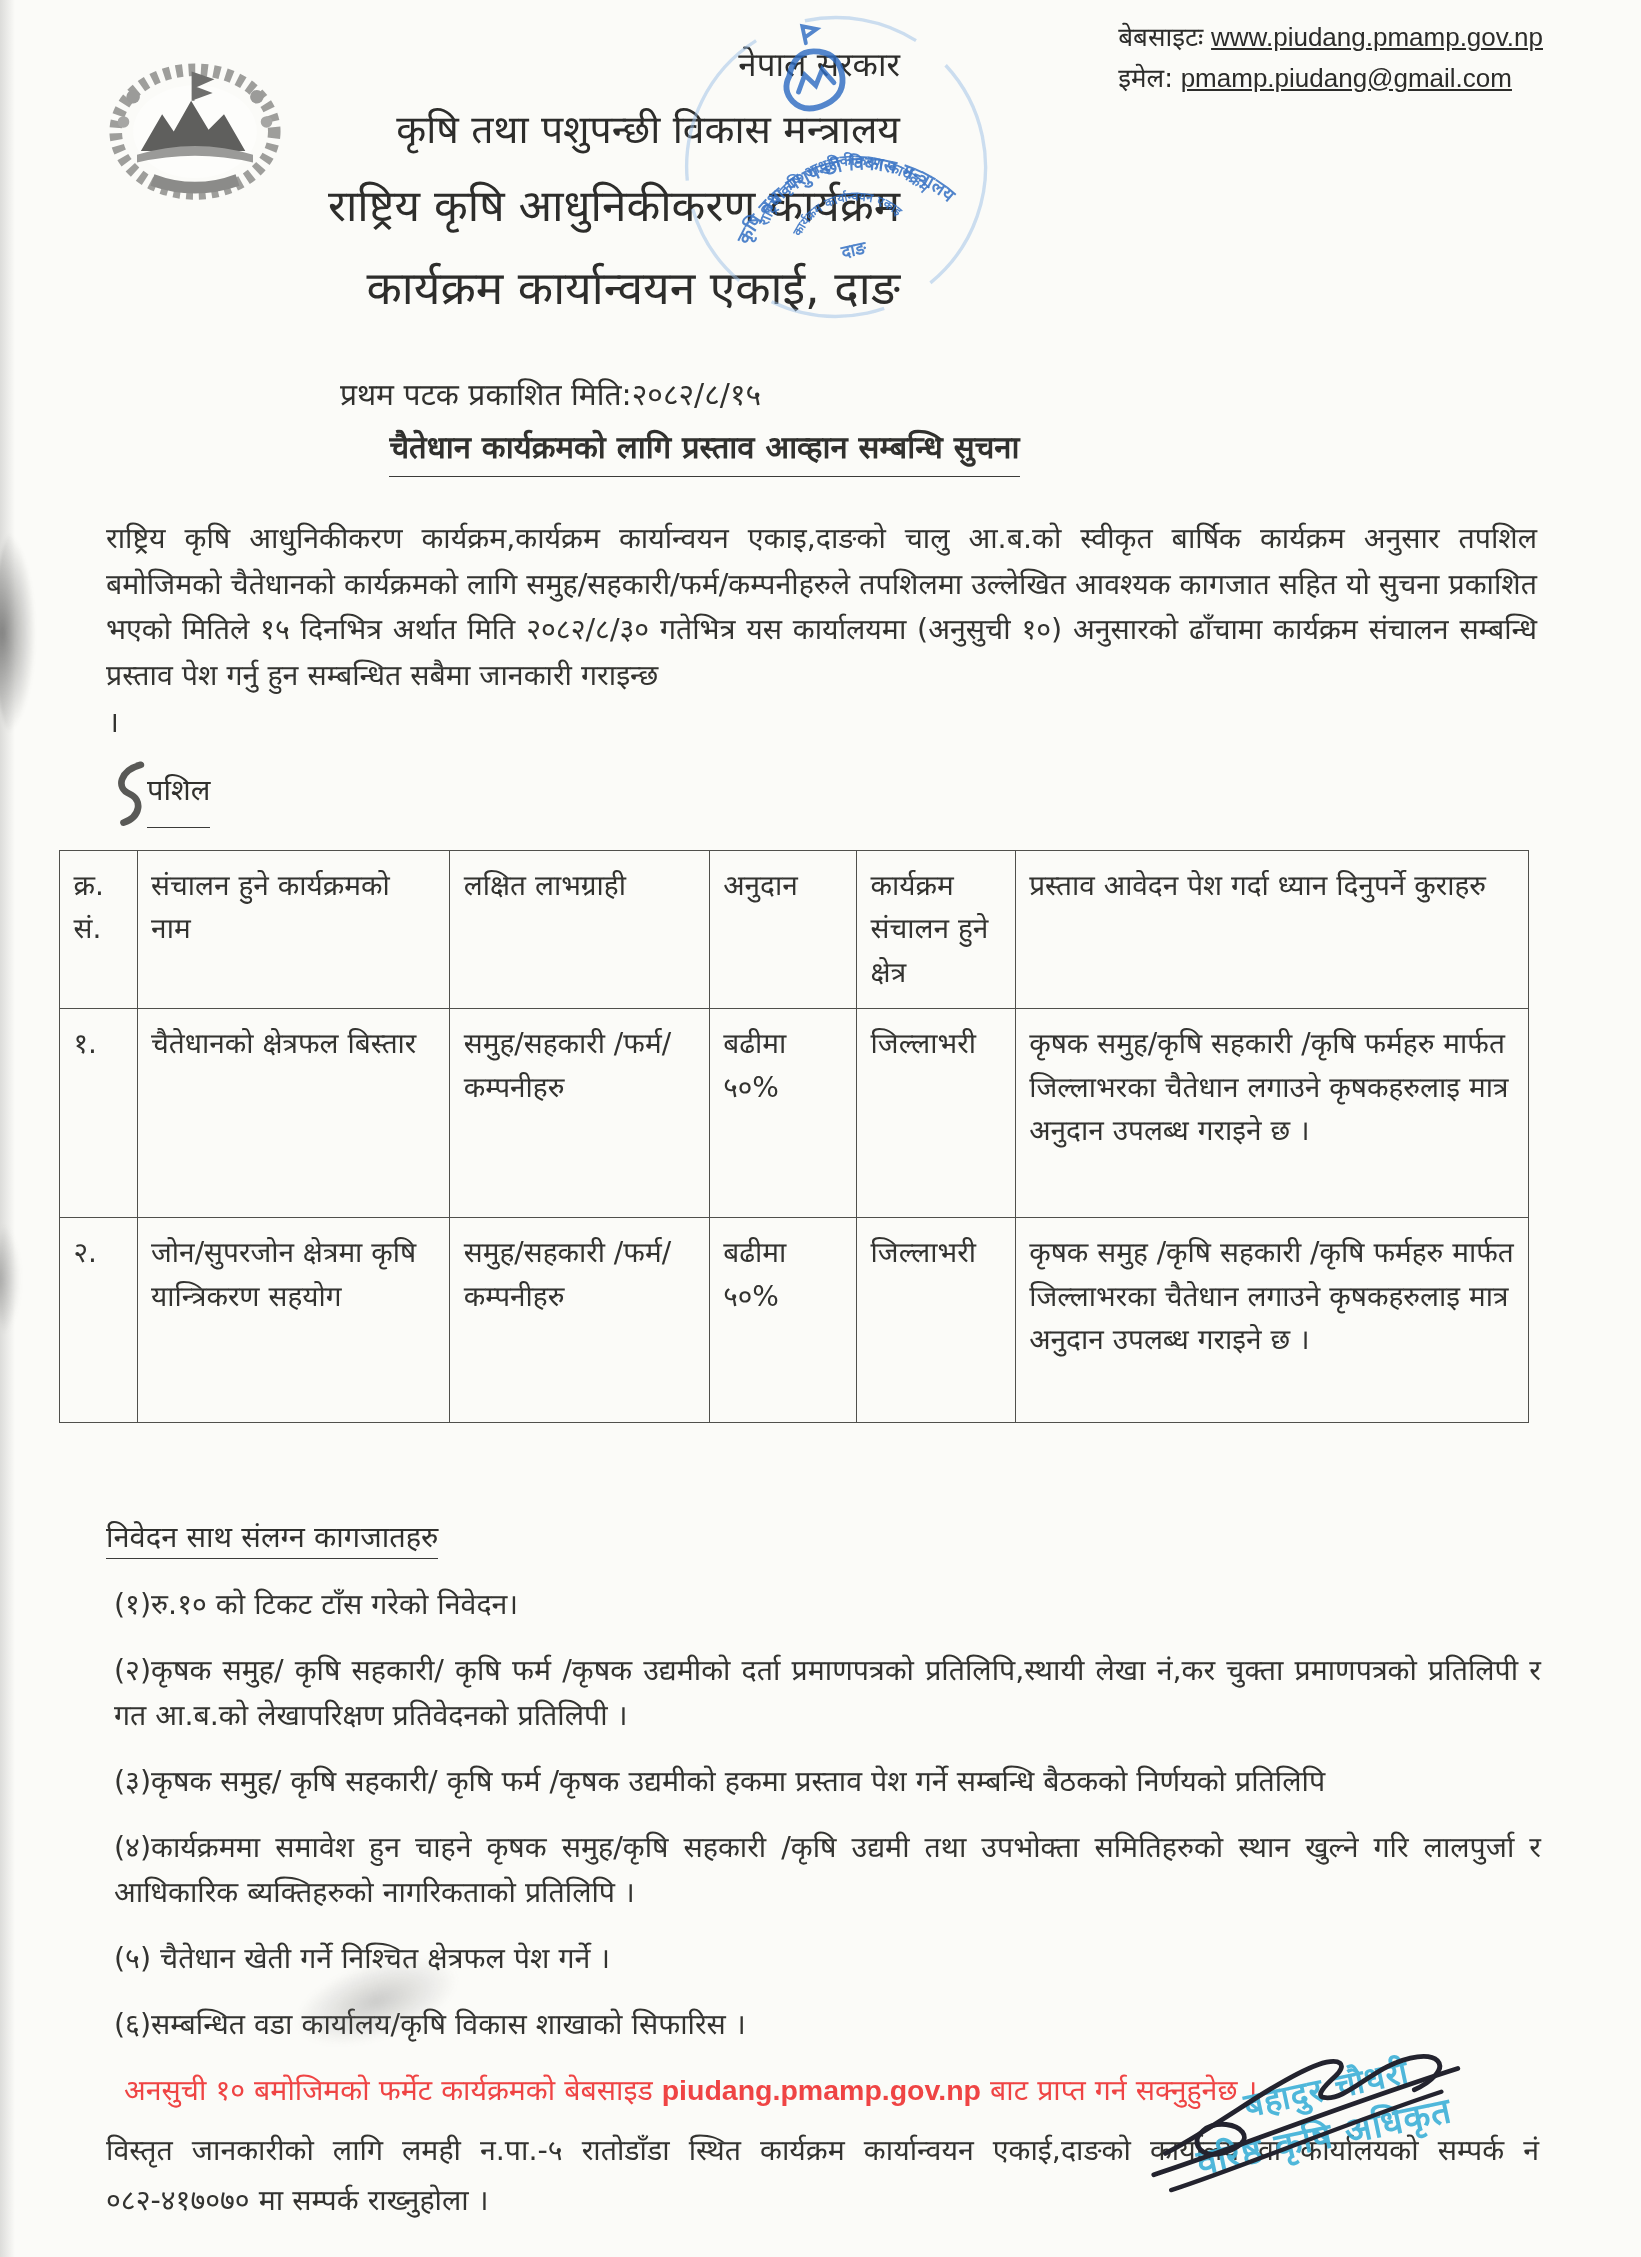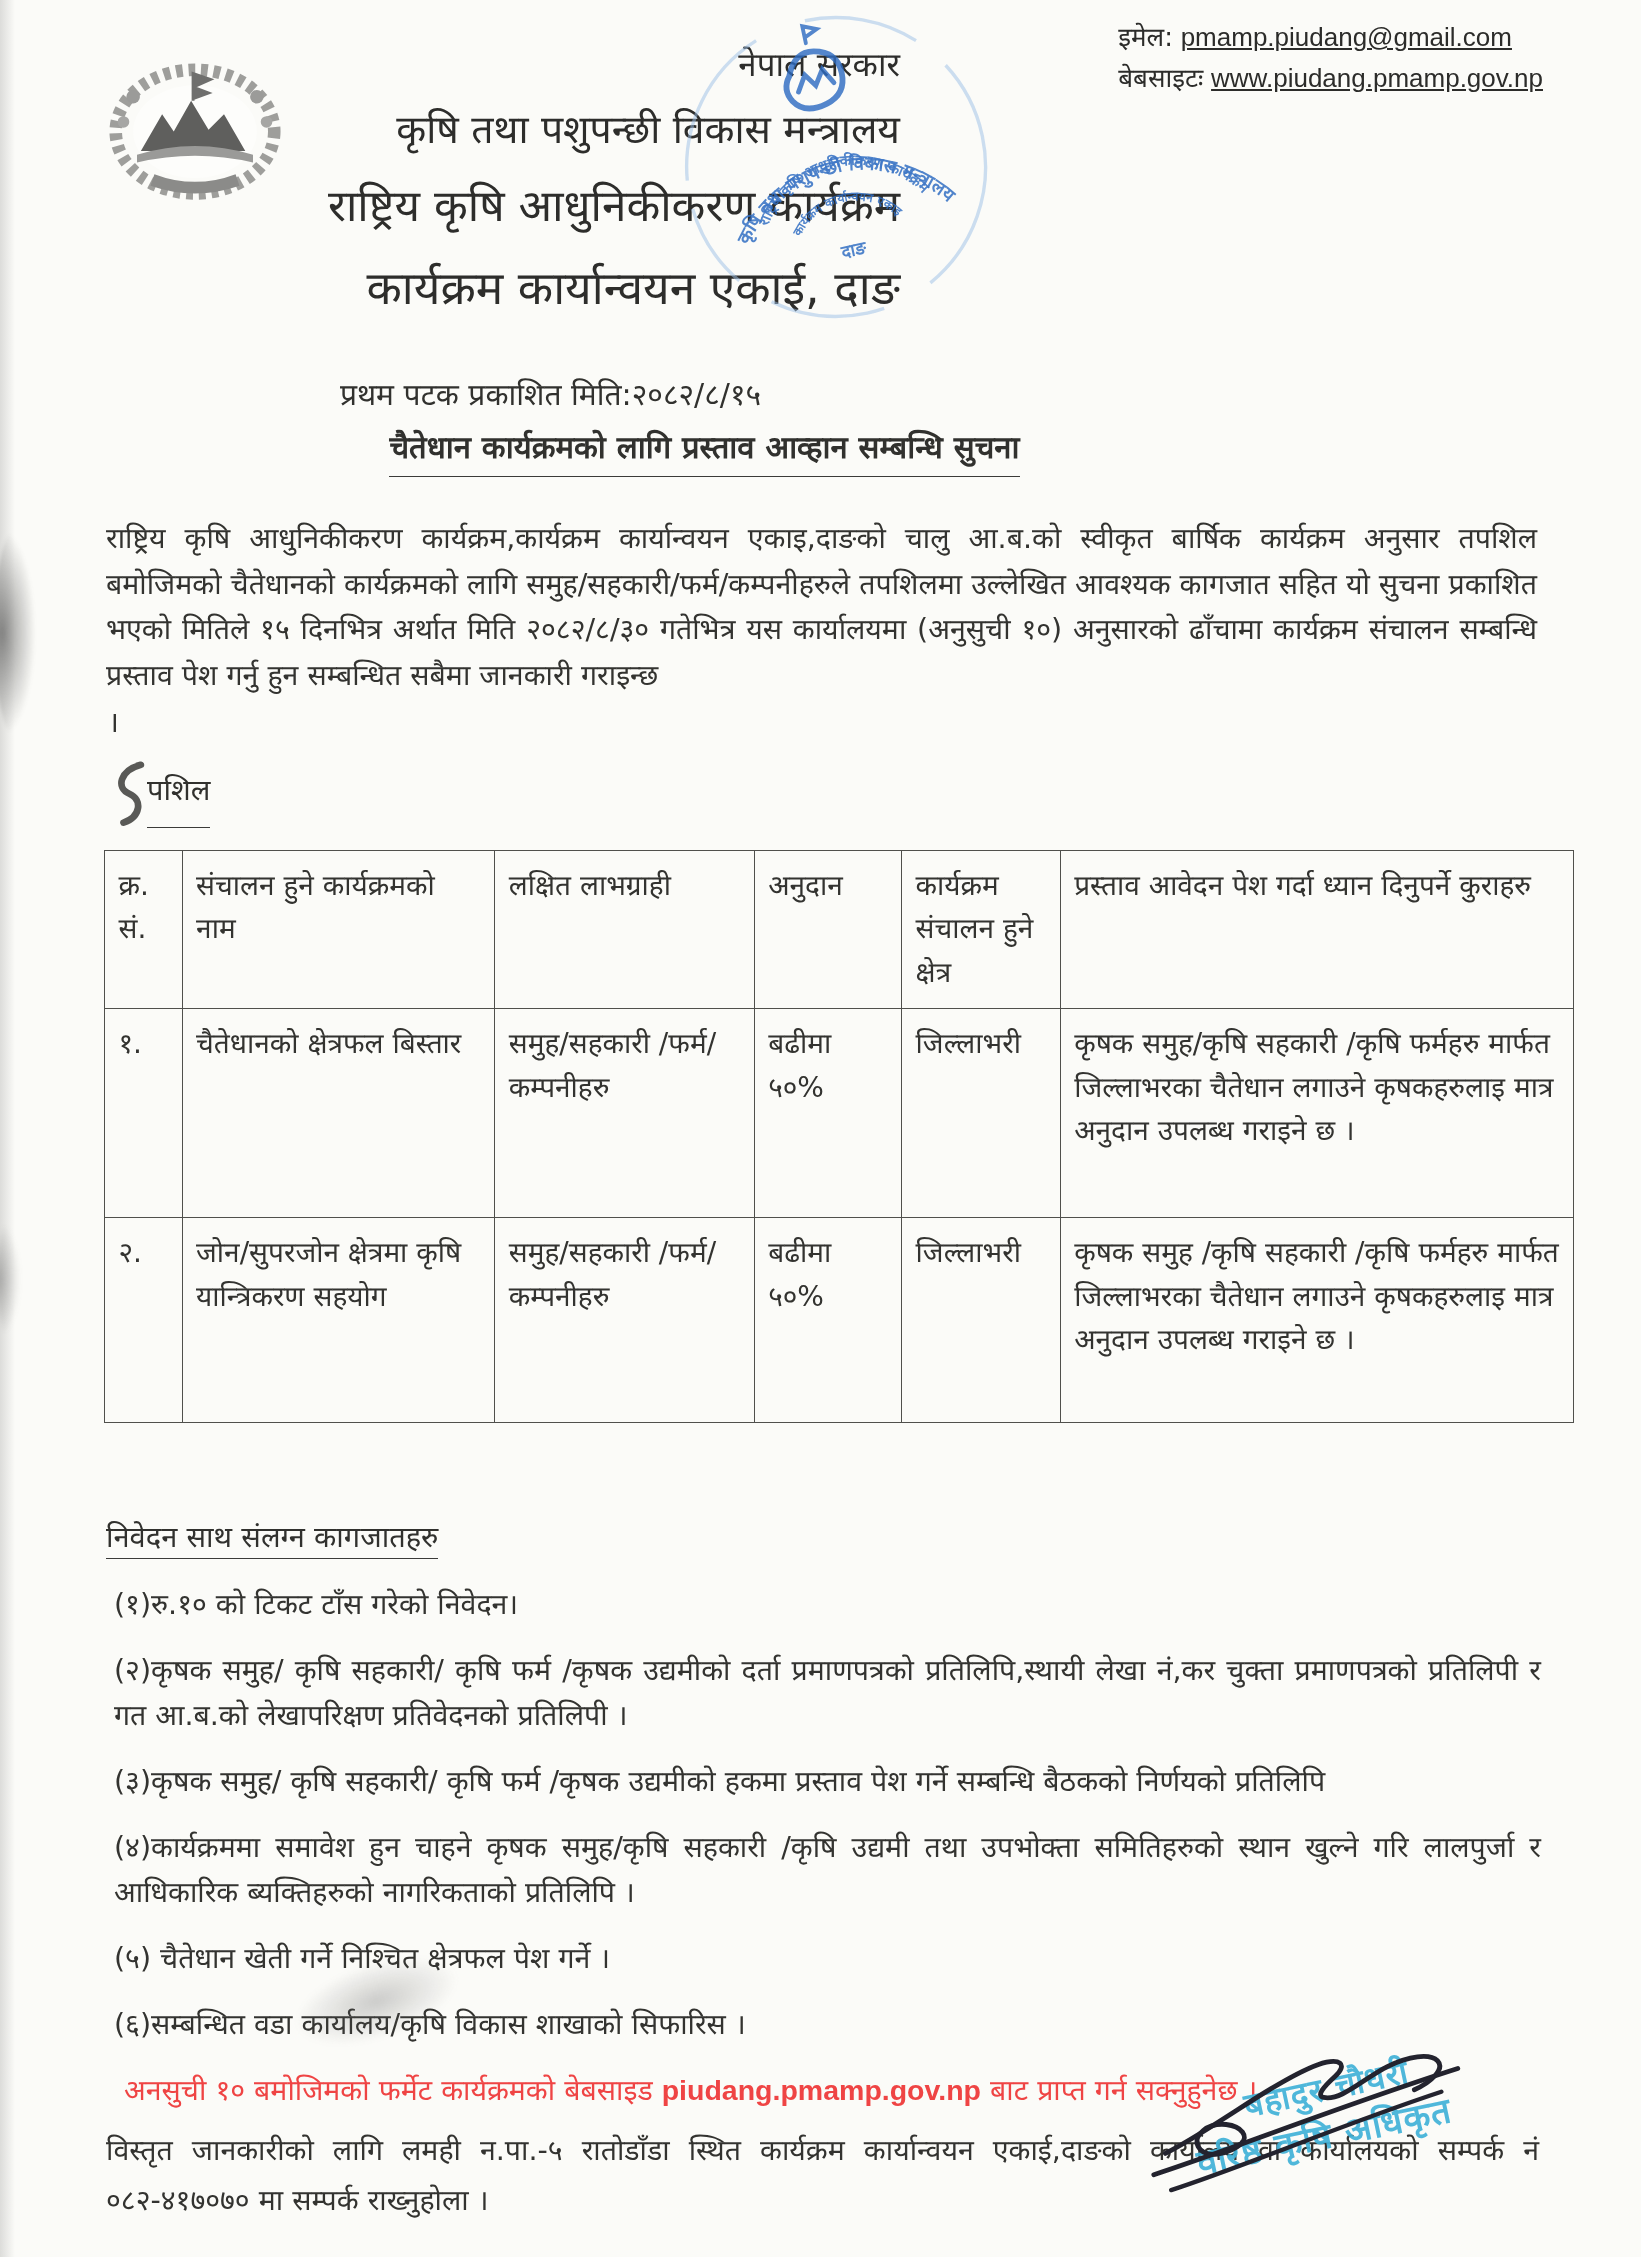--- a/index.html
+++ b/index.html
@@ -42,21 +42,21 @@
     border-bottom:1.9px solid #3b3b39;padding-bottom:9px;}
 
   
   .body-par{width:1431px;margin:39px 0 0 106px;font-size:28.5px;line-height:1.60;
     text-align:justify;color:#333330;}
   .body-end{margin:1.9px 0 0 108px;font-size:29px;}
 
   
   .table-label{display:inline-block;margin:29px 0 22px 147px;font-size:29px;
     border-bottom:1.9px solid #3b3b39;padding-bottom:19px;}
-  table.program{border-collapse:collapse;margin-left:104px;width:1470px;table-layout:fixed;}
+  table.program{border-collapse:collapse;margin-left:59px;width:1470px;table-layout:fixed;}
   table.program th,table.program td{border:1.9px solid #50504c;vertical-align:top;
     font-size:28px;font-weight:normal;text-align:left;padding:13.5px 13.5px;line-height:1.55;color:#333330;}
   .c0{width:70px;} .c1{width:282px;} .c2{width:234px;} .c3{width:133px;} .c4{width:143px;} .c5{width:463px;}
   tr.hrow{height:133px;} tr.drow1{height:209px;} tr.drow2{height:205px;}
   td.num{padding-left:21px;}
 
   
   .documents{margin:93px 0 0 106px;width:1435px;}
   .doc-heading{display:inline-block;font-size:29px;border-bottom:1.9px solid #3b3b39;
     padding-bottom:2.9px;margin-bottom:23px;}
@@ -97,24 +97,24 @@
     <path d="M88 44 L88 16 L106 22 L88 30 M88 30 L104 36 L88 42" fill="#6f6f6d" stroke="#6f6f6d" stroke-width="3"></path>
     <path d="M48 120 Q 90 136 132 120 L136 132 Q 90 148 44 132 Z" fill="#8b8b89"></path>
     <circle cx="26" cy="40" r="7" fill="#9b9b99"></circle>
       <circle cx="154" cy="40" r="7" fill="#9b9b99"></circle>
     <circle cx="16" cy="66" r="6" fill="#a6a6a4"></circle>
       <circle cx="164" cy="66" r="6" fill="#a6a6a4"></circle>
   </svg>
 
   <div class="contact">
     <div>
-      <span class="lbl">इमेल:</span><span class="link">pmamp.piudang@gmail.com</span>
+      <span class="lbl">बेबसाइटः</span><span class="link">www.piudang.pmamp.gov.np</span>
     </div>
     <div>
-      <span class="lbl">बेबसाइटः</span><span class="link">www.piudang.pmamp.gov.np</span>
+      <span class="lbl">इमेल:</span><span class="link">pmamp.piudang@gmail.com</span>
     </div>
   </div>
 
   <div class="header-center">
     <div class="hc1">नेपाल सरकार</div>
     <div class="hc2">कृषि तथा पशुपन्छी विकास मन्त्रालय</div>
     <div class="hc3">राष्ट्रिय कृषि आधुनिकीकरण कार्यक्रम</div>
     <div class="hc4">कार्यक्रम कार्यान्वयन एकाई, दाङ</div>
   </div>
 

